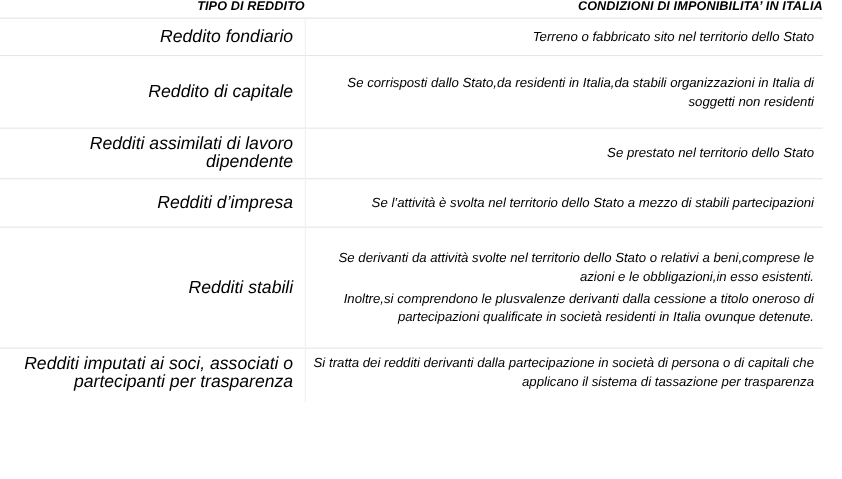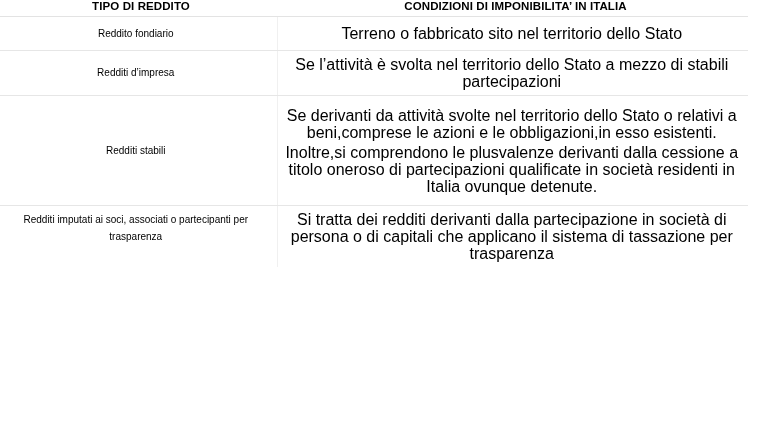--- a/index.html
+++ b/index.html
@@ -24,46 +24,47 @@
   }
 
   .doc-table col.col-type  { width: 277px; }
   .doc-table col.col-cond  { width: 471px; }
 
   .doc-table td,
   .doc-table th {
     padding: 0;
     margin: 0;
     vertical-align: middle;
-    text-align: center;
+    text-align: right;
     border-bottom: 1px solid #e6e6e6;
+    font-style: italic;
   }
 
   
   tr.header-row th {
     font-size: 11.5px;
     font-weight: bold;
     letter-spacing: 0.1px;
     line-height: 13px;
     padding: 0 0 3px 0;
     border-bottom: 1px solid #e3e3e3;
     vertical-align: top;
   }
 
   tr.header-row th.cell-type { padding-left: 5px; }
   tr.header-row th.cell-cond { padding-left: 6px; }
 
   td.cell-type {
     padding: 5px 10px 6px 5px;
-    font-size: 10px;
+    font-size: 16px;
     line-height: 17px;
   }
   td.cell-cond {
     padding: 5px 8px 5px 6px;
-    font-size: 16px;
+    font-size: 12px;
     line-height: 17px;
     border-left: 1px solid #f0f0f0;
   }
 
   td.cell-cond p {
     margin: 0;
   }
   td.cell-cond p + p {
     margin-top: 3px;
   }
@@ -98,20 +99,32 @@
       <th class="cell-cond">CONDIZIONI DI IMPONIBILITA’ IN ITALIA</th>
     </tr>
   </thead>
   <tbody>
     <tr class="r-fondiario">
       <td class="cell-type">Reddito fondiario</td>
       <td class="cell-cond">
         <p>Terreno o fabbricato sito nel territorio dello Stato</p>
       </td>
     </tr>
+    <tr class="r-capitale">
+      <td class="cell-type">Reddito di capitale</td>
+      <td class="cell-cond">
+        <p>Se corrisposti dallo Stato,da residenti in Italia,da stabili organizzazioni in Italia di soggetti non residenti</p>
+      </td>
+    </tr>
+    <tr class="r-assimilati">
+      <td class="cell-type">Redditi assimilati di lavoro dipendente</td>
+      <td class="cell-cond">
+        <p>Se prestato nel territorio dello Stato</p>
+      </td>
+    </tr>
     <tr class="r-impresa">
       <td class="cell-type">Redditi d’impresa</td>
       <td class="cell-cond">
         <p>Se l’attività è svolta nel territorio dello Stato a mezzo di stabili partecipazioni</p>
       </td>
     </tr>
     <tr class="r-diversi">
       <td class="cell-type">Redditi stabili</td>
       <td class="cell-cond">
         <p>Se derivanti da attività svolte nel territorio dello Stato o relativi a beni,comprese le azioni e le obbligazioni,in esso esistenti.</p>

